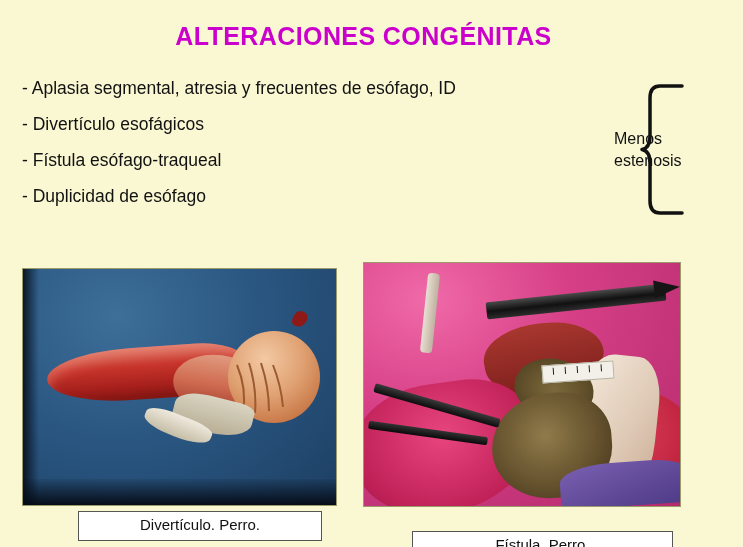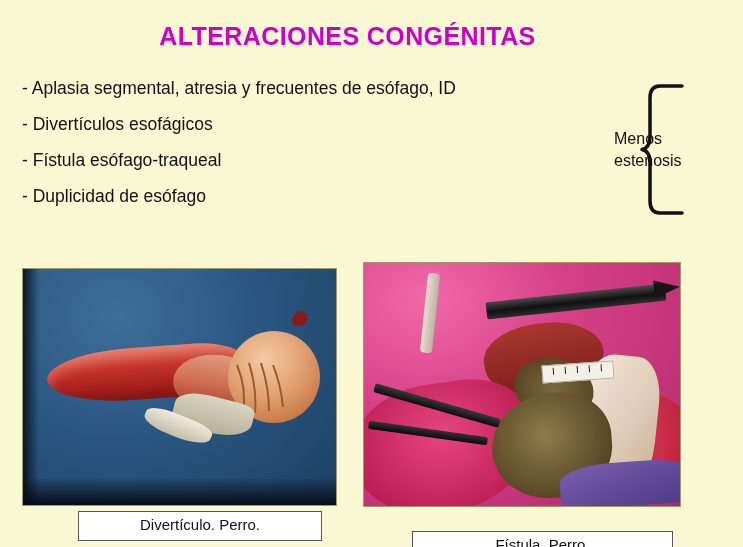--- a/index.html
+++ b/index.html
@@ -16,21 +16,21 @@
   }
   .slide {
     position: absolute;
     left: 0; top: 0;
     width: 743px;
     height: 547px;
     background: #FAF8D2;
   }
   .title {
     position: absolute;
-    left: 0;
+    left: 16px;
     top: 22px;
     width: 695px;
     text-align: center;
     font-size: 25px;
     font-weight: bold;
     color: #CC00CC;
     letter-spacing: 0.4px;
   }
   .bullets {
     position: absolute;
@@ -267,21 +267,21 @@
 </style>
 </head>
 <body>
 
 <div class="slide">
 
   <div class="title">ALTERACIONES CONGÉNITAS</div>
 
   <div class="bullets">
     <div class="bullet">- Aplasia segmental, atresia y frecuentes de esófago, ID</div>
-    <div class="bullet">- Divertículos esofágicos</div>
+    <div class="bullet">- Divertículo esofágicos</div>
     <div class="bullet">- Fístula esófago-traqueal</div>
     <div class="bullet">- Duplicidad de esófago</div>
   </div>
 
   <div class="brace-wrap">
     <svg width="60" height="135" viewBox="0 0 60 135">
       <path d="M42 4 L20 4 Q10 4 10 16 L10 54 Q10 66 2 67.5 Q10 69 10 81 L10 119 Q10 131 20 131 L42 131" fill="none" stroke="#111111" stroke-width="3.5" stroke-linecap="round" stroke-linejoin="round"></path>
     </svg>
   </div>
 

